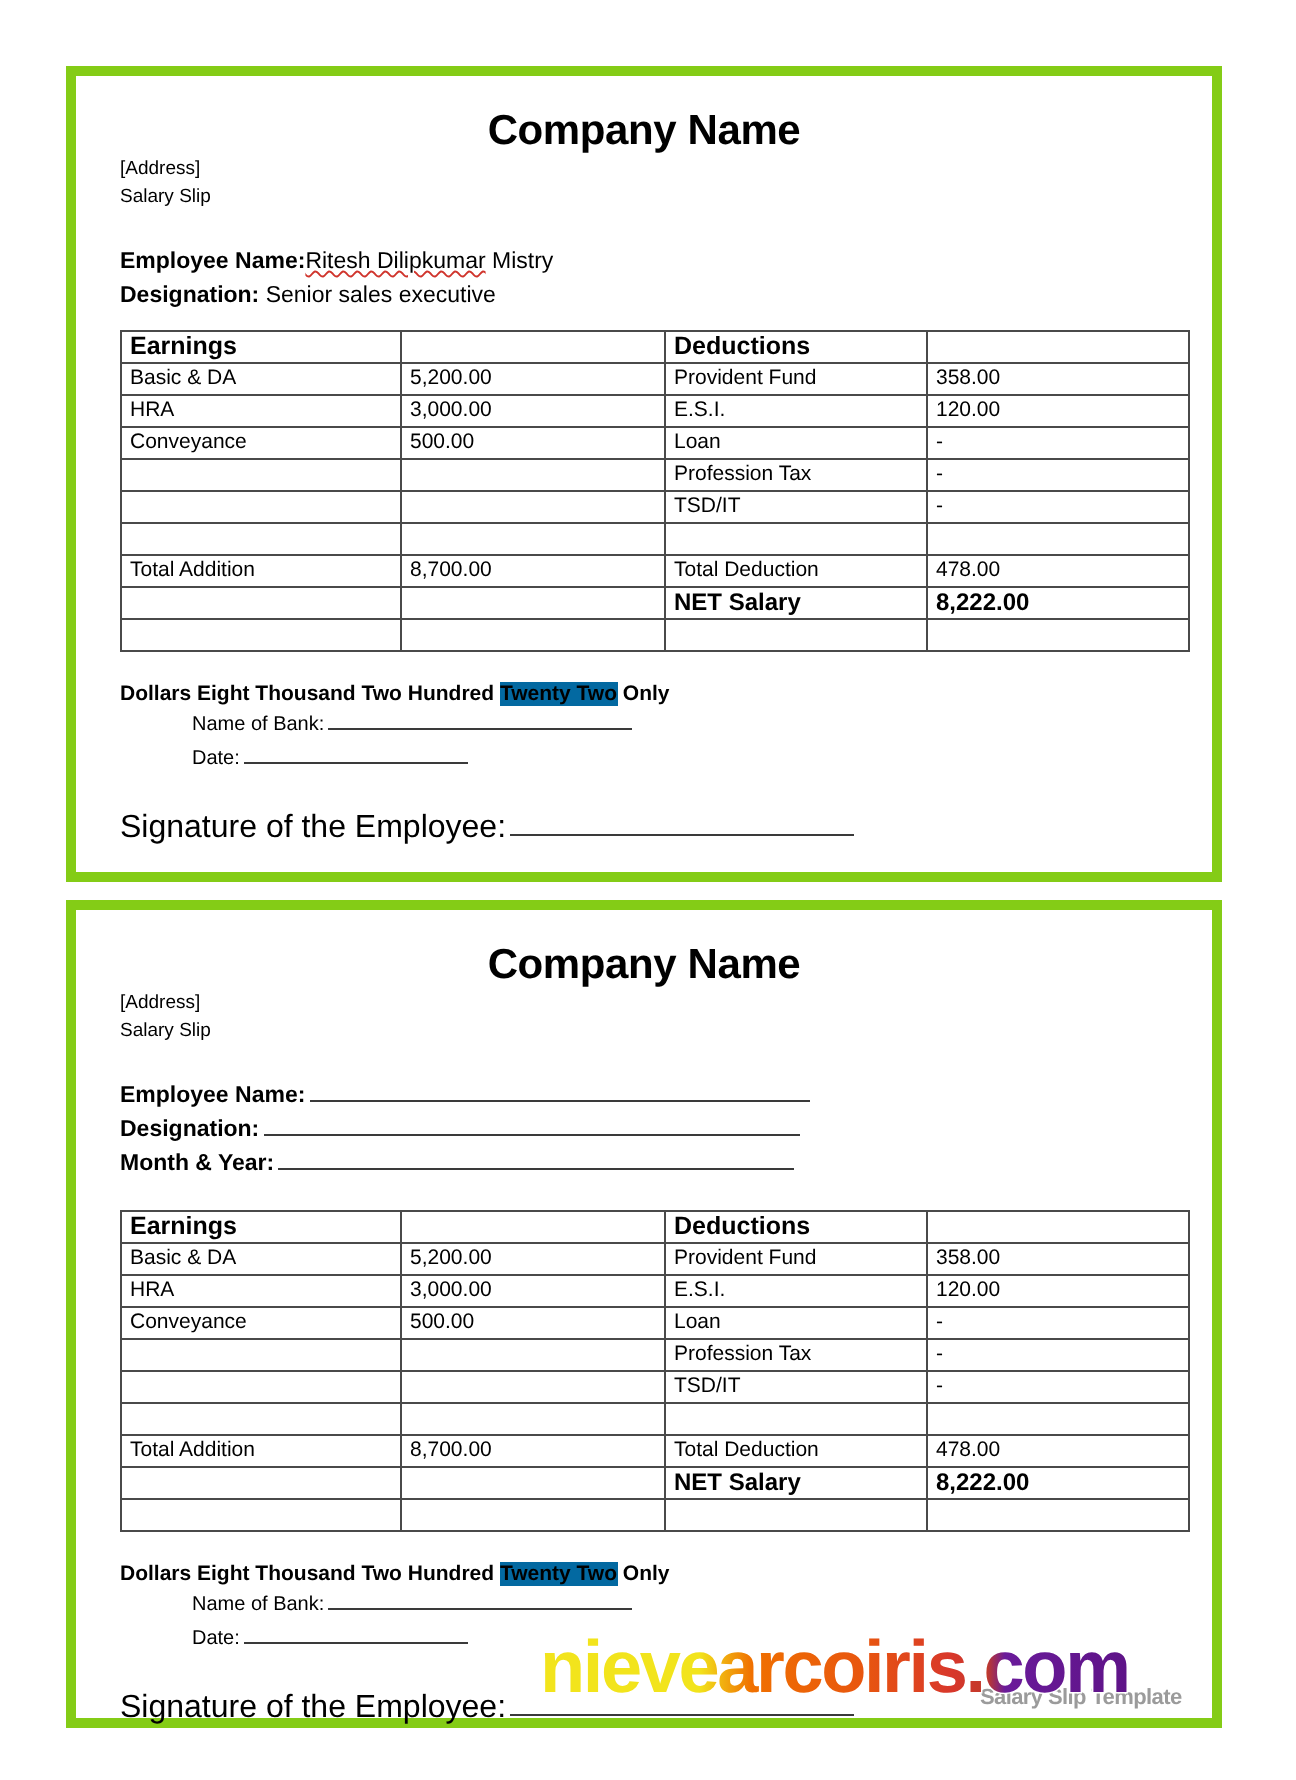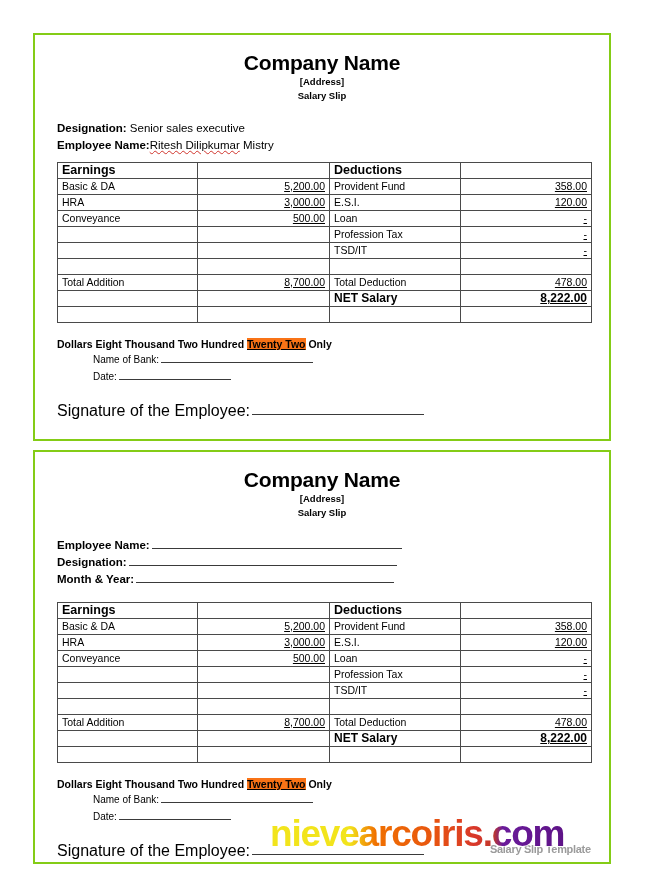--- a/index.html
+++ b/index.html
@@ -13,21 +13,21 @@
     position: relative;
     font-family: "Liberation Sans", sans-serif;
     color: #000000;
     overflow: hidden;
   }
 
   .page {
     position: absolute;
     left: 33px;
     width: 578px;
-    border: 2px solid #84cc16;
+    border: 5px solid #84cc16;
     box-sizing: border-box;
     background: #ffffff;
   }
   #slip-1 { top: 33px; height: 408px; }
   #slip-2 { top: 450px; height: 414px; }
 
   .inner {
     padding: 0 22px;
     position: relative;
     height: 100%;
@@ -37,24 +37,23 @@
   
   .doc-title {
     text-align: center;
     font-size: 21px;
     font-weight: bold;
     letter-spacing: -0.2px;
     margin-top: 16px;
     line-height: 1.15;
   }
   .doc-sub {
-    text-align: center;
+    text-align: left;
     font-size: 9.5px;
     line-height: 1.45;
-    font-weight: bold;
   }
 
   
   .meta {
     margin-top: 17px;
   }
   .meta-row {
     font-size: 11.5px;
     line-height: 1.48;
     white-space: nowrap;
@@ -101,35 +100,34 @@
   col.c2 { width: 132px; }
   col.c3 { width: 131px; }
   col.c4 { width: 131px; }
 
   .hdr {
     font-weight: bold;
     font-size: 12.5px;
     height: 19px;
     line-height: 19px;
   }
-  .num { text-align: right; text-decoration: underline; }
+  .num { text-align: left; }
   .bold { font-weight: bold; font-size: 12px; }
   .blank { }
 
   
   .footer { margin-top: 14px; }
   .words {
     font-size: 10.5px;
     font-weight: bold;
     line-height: 1.5;
   }
   .gram {
-    text-decoration: underline;
     text-decoration-thickness: 1.2px;
-    background: #f97316;
+    background: #0369a1;
   }
   .f-row {
     font-size: 10px;
     line-height: 1.62;
     white-space: nowrap;
     padding-left: 36px;
   }
   .fl-bank { width: 152px; }
   .fl-date { width: 112px; }
   .fl-sign { width: 172px; }
@@ -168,24 +166,24 @@
 
 <div class="page" id="slip-1">
   <div class="inner">
 
     <div class="doc-title">Company Name</div>
     <div class="doc-sub">[Address]</div>
     <div class="doc-sub">Salary Slip</div>
 
     <div class="meta">
       <div class="meta-row">
+        <span class="meta-label">Employee Name:</span><span class="meta-value sp-err">Ritesh Dilipkumar</span><span class="meta-value"> Mistry</span>
+      </div>
+      <div class="meta-row">
         <span class="meta-label">Designation:</span><span class="meta-value"> Senior sales executive</span>
-      </div>
-      <div class="meta-row">
-        <span class="meta-label">Employee Name:</span><span class="meta-value sp-err">Ritesh Dilipkumar</span><span class="meta-value"> Mistry</span>
       </div>
     </div>
 
     <table class="slip">
       <colgroup>
           <col class="c1">
           <col class="c2">
           <col class="c3">
           <col class="c4">
         </colgroup>

